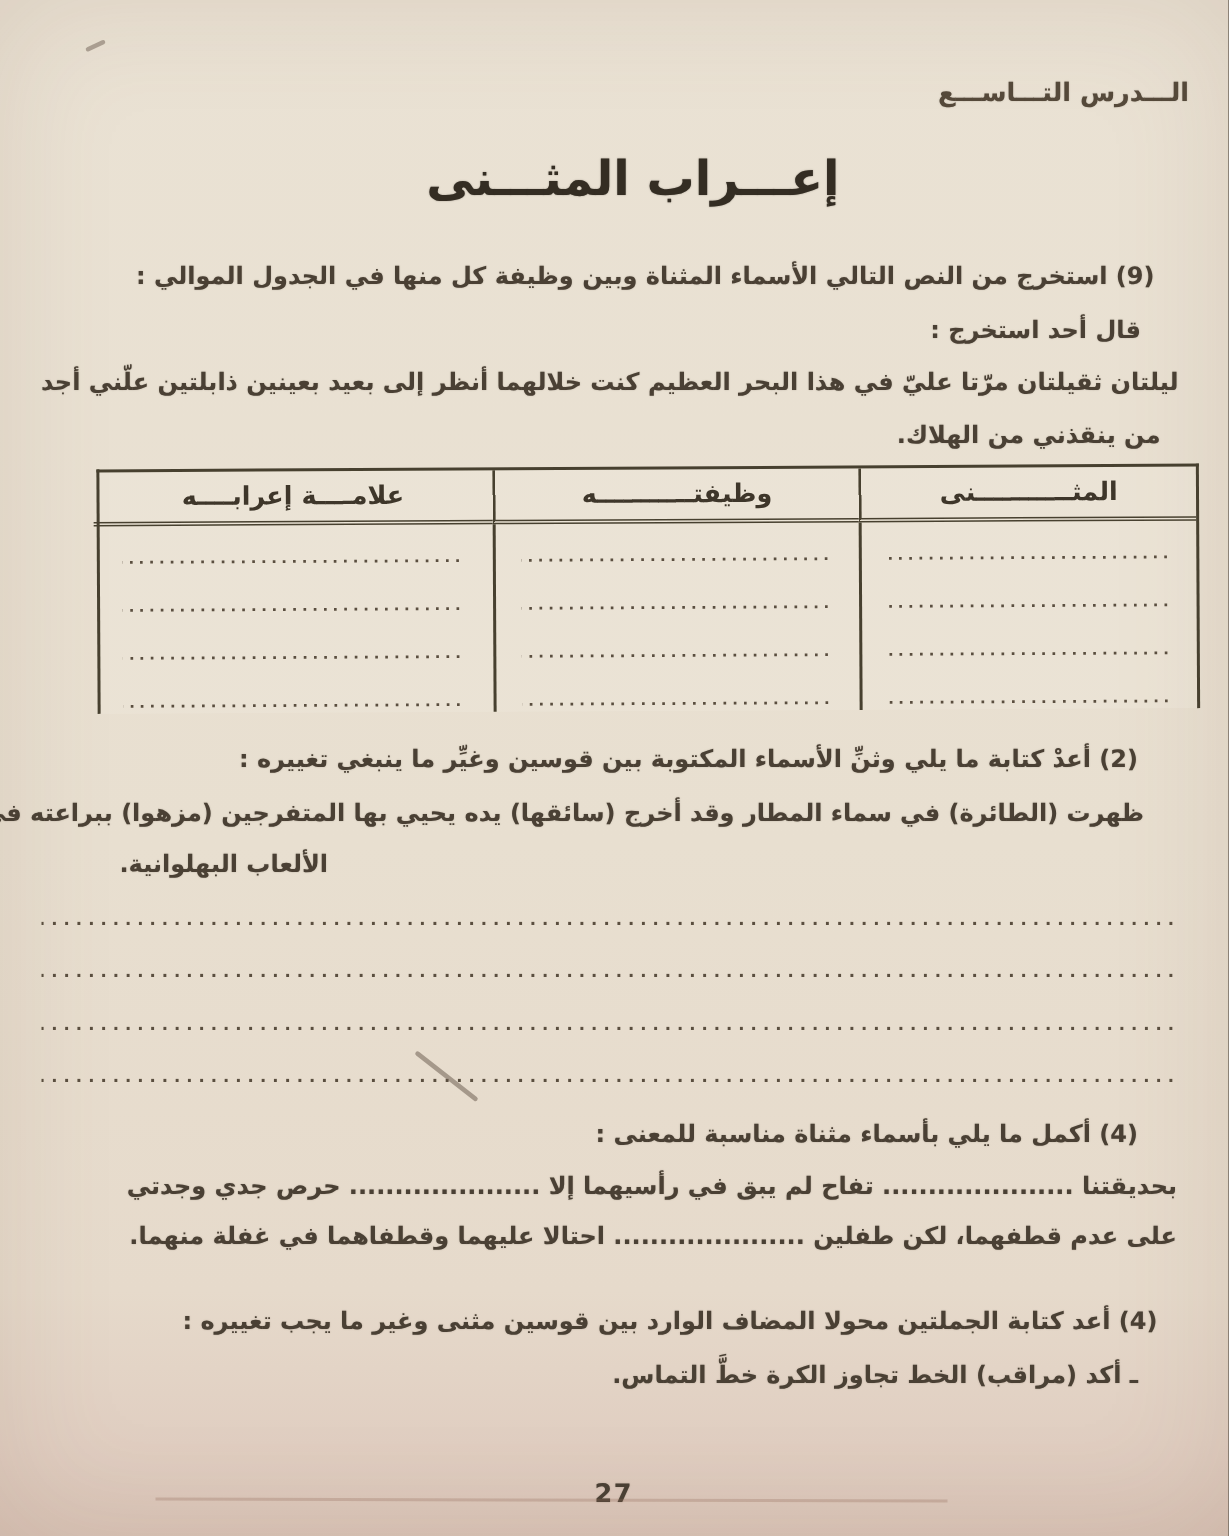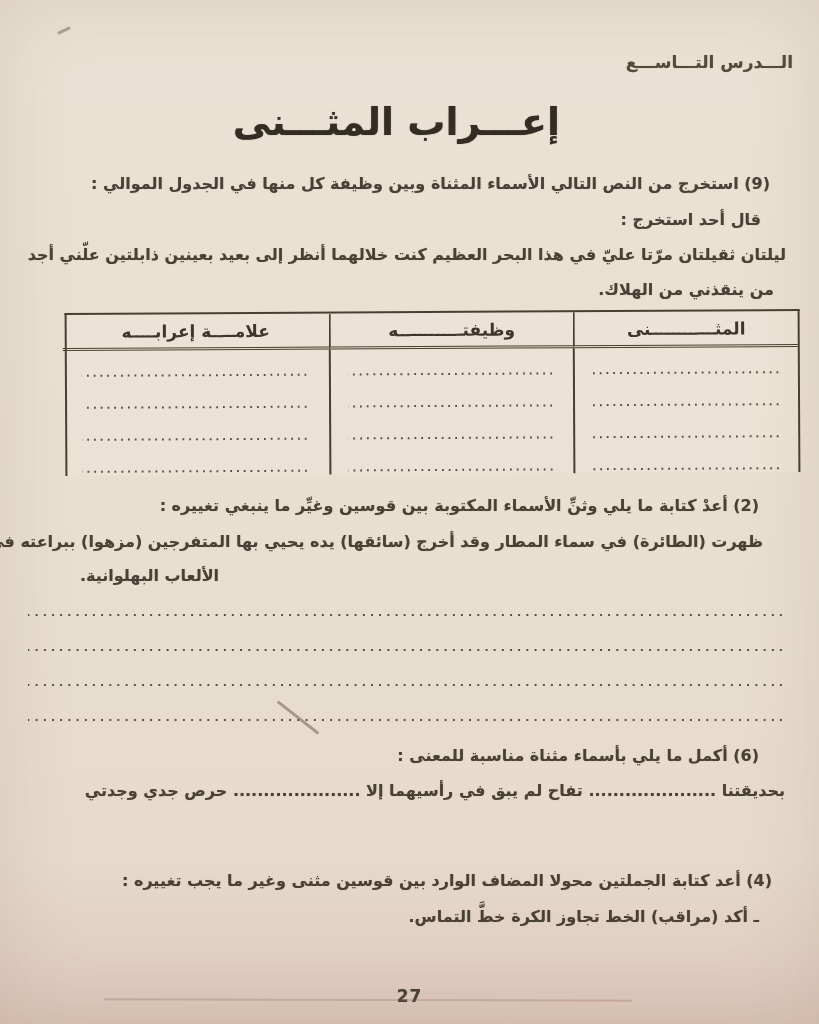--- a/index.html
+++ b/index.html
@@ -17,21 +17,21 @@
   }
   .abs { position: absolute; }
   .txt {
     font-weight: bold;
     font-size: 16px;
     white-space: nowrap;
     color: #4a4034;
     text-shadow: 0 0 1px rgba(74,64,52,.35);
   }
   .lesson-label { font-size: 17px; letter-spacing: .5px; color: #55493a; }
-  .page-title  { font-size: 38px; letter-spacing: 1px; color: #342d23; text-shadow: 0 0 1px rgba(52,45,35,.5); }
+  .page-title  { font-size: 32px; letter-spacing: 1px; color: #342d23; text-shadow: 0 0 1px rgba(52,45,35,.5); }
 
   
   .tbl {
     position: absolute; top: 311px; right: 19px;
     width: 735px; height: 163px;
     display: grid;
     grid-template-columns: 225px 244px 266px;
     grid-template-rows: 36px 1fr;
     border-top: 2px solid #47402f;
     border-right: 2px solid #47402f;
@@ -108,22 +108,23 @@
 
   <div class="abs txt" style="top:496px; right:60px;">(2) أعدْ كتابة ما يلي وثنِّ الأسماء المكتوبة بين قوسين وغيِّر ما ينبغي تغييره :</div>
   <div class="abs txt" style="top:532px; right:56px;">ظهرت (الطائرة) في سماء المطار وقد أخرج (سائقها) يده يحيي بها المتفرجين (مزهوا) ببراعته في</div>
   <div class="abs txt" style="top:566px; left:80px;">الألعاب البهلوانية.</div>
 
   <div class="dots-wide" style="top:607px;">......................................................................................................................................................</div>
   <div class="dots-wide" style="top:642px;">......................................................................................................................................................</div>
   <div class="dots-wide" style="top:677px;">......................................................................................................................................................</div>
   <div class="dots-wide" style="top:712px;">......................................................................................................................................................</div>
 
-  <div class="abs txt" style="top:746px; right:60px;">(6) أكمل ما يلي بأسماء مثناة مناسبة للمعنى :</div>
+  <div class="abs txt" style="top:746px; right:60px;">(4) أكمل ما يلي بأسماء مثناة مناسبة للمعنى :</div>
   <div class="abs txt" style="top:781px; right:34px;">بحديقتنا ..................... تفاح لم يبق في رأسيهما إلا ..................... حرص جدي وجدتي</div>
+  <div class="abs txt" style="top:814px; right:34px;">على عدم قطفهما، لكن طفلين ..................... احتالا عليهما وقطفاهما في غفلة منهما.</div>
 
   <div class="abs txt" style="top:871px; right:47px;">(4) أعد كتابة الجملتين محولا المضاف الوارد بين قوسين مثنى وغير ما يجب تغييره :</div>
   <div class="abs txt" style="top:907px; right:60px;">ـ أكد (مراقب) الخط تجاوز الكرة خطَّ التماس.</div>
 
   <div class="abs txt" style="top:950px; left:0; right:0; text-align:center; font-size:17px; letter-spacing:1px;margin-top:36px;">27</div>
 
   <div class="scratch" style="top:716px; left:272px; width:52px; height:3px; transform:rotate(38deg);"></div>
   <div class="scratch" style="top:29px; left:57px; width:14px; height:3px; transform:rotate(-25deg); opacity:.5;"></div>
   <div class="faint-line"></div>
 

